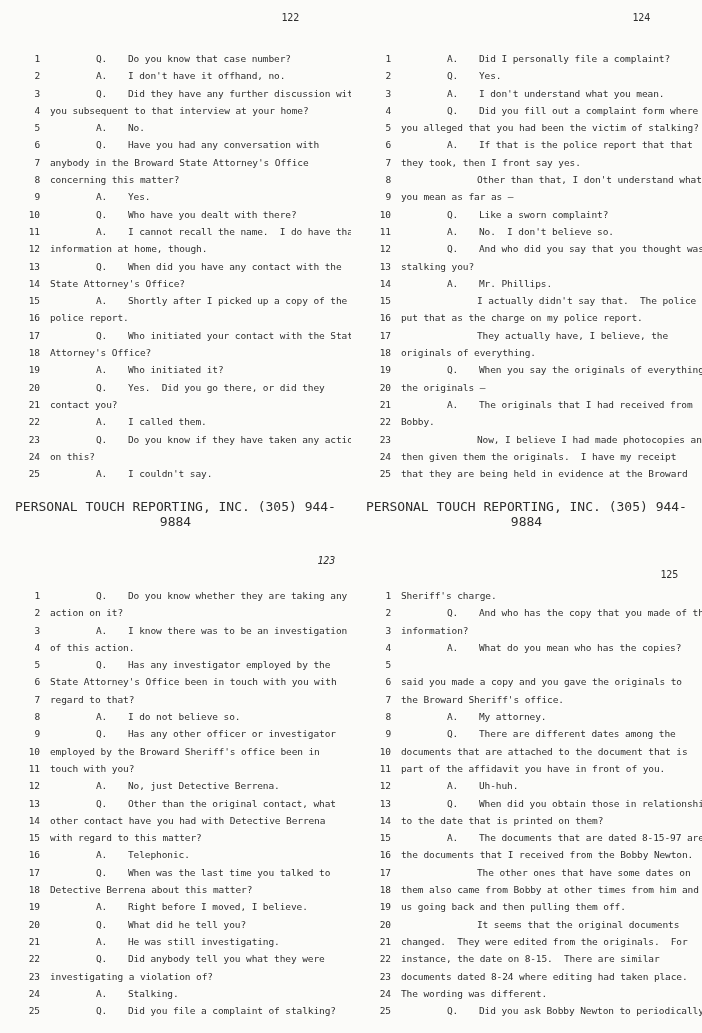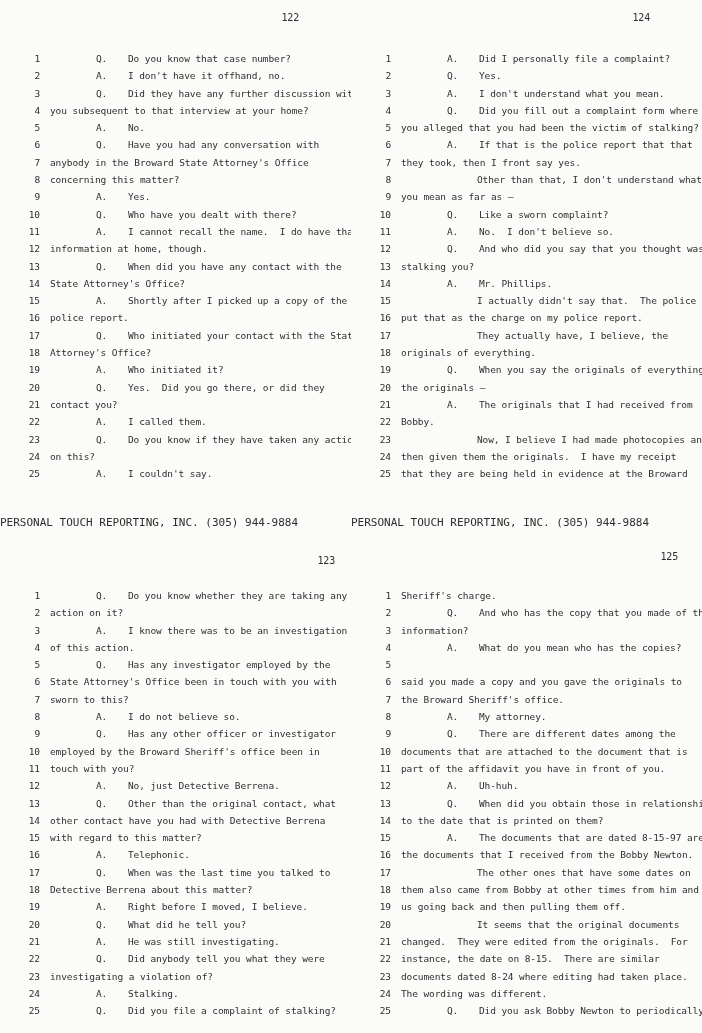--- a/index.html
+++ b/index.html
@@ -14,36 +14,36 @@
     display: grid;
     grid-template-columns: 351px 351px;
     grid-template-rows: 545px 488px;
     width: 578px; height: 1033px;
   }
   .page { position: relative; overflow: hidden; background: #fbfbf9; }
   .page-number {
     position: absolute; top: 12px; right: 52px;
     font-size: 10px; letter-spacing: -0.2px;
   }
-  .pos-2 .page-number { right: 16px; top: 10px; }
-  .pos-3 .page-number { right: 24px; top: 6px; }
+  .pos-2 .page-number { right: 16px; top: 10px; font-style: italic; }
+  .pos-3 .page-number { right: 24px; top: 24px; }
   .lines { position: absolute; top: 50px; left: 0; right: 0; }
   .pos-2 .lines, .pos-3 .lines { top: 42px; }
   .line {
     display: flex;
     height: 17.3px; line-height: 17.3px;
     font-size: 9.5px; letter-spacing: -0.1px;
   }
   .ln { flex: 0 0 40px; text-align: right; }
   .lt { padding-left: 10px; white-space: pre; }
   .mk { display: inline-block; margin-left: 46px; width: 32px; }
   .ind { padding-left: 86px; }
   .reporter-footer {
     position: absolute; bottom: 16px; left: 0; right: 0;
-    text-align: left; font-size: 11px; letter-spacing: 0;
+    text-align: center; font-size: 13px; letter-spacing: 0;
   }
 </style>
 </head>
 <body>
 
 <div class="grid">
   <div class="page pos-0">
     <div class="page-number">122</div>
     <div class="lines">
         <div class="line">
@@ -279,21 +279,21 @@
         <div class="line">
           <span class="ln">5</span>
           <span class="lt"><span class="mk">Q.</span>Has any investigator employed by the</span>
         </div>
         <div class="line">
           <span class="ln">6</span>
           <span class="lt">State Attorney's Office been in touch with you with</span>
         </div>
         <div class="line">
           <span class="ln">7</span>
-          <span class="lt">sworn to this?</span>
+          <span class="lt">regard to that?</span>
         </div>
         <div class="line">
           <span class="ln">8</span>
           <span class="lt"><span class="mk">A.</span>I do not believe so.</span>
         </div>
         <div class="line">
           <span class="ln">9</span>
           <span class="lt"><span class="mk">Q.</span>Has any other officer or investigator</span>
         </div>
         <div class="line">

